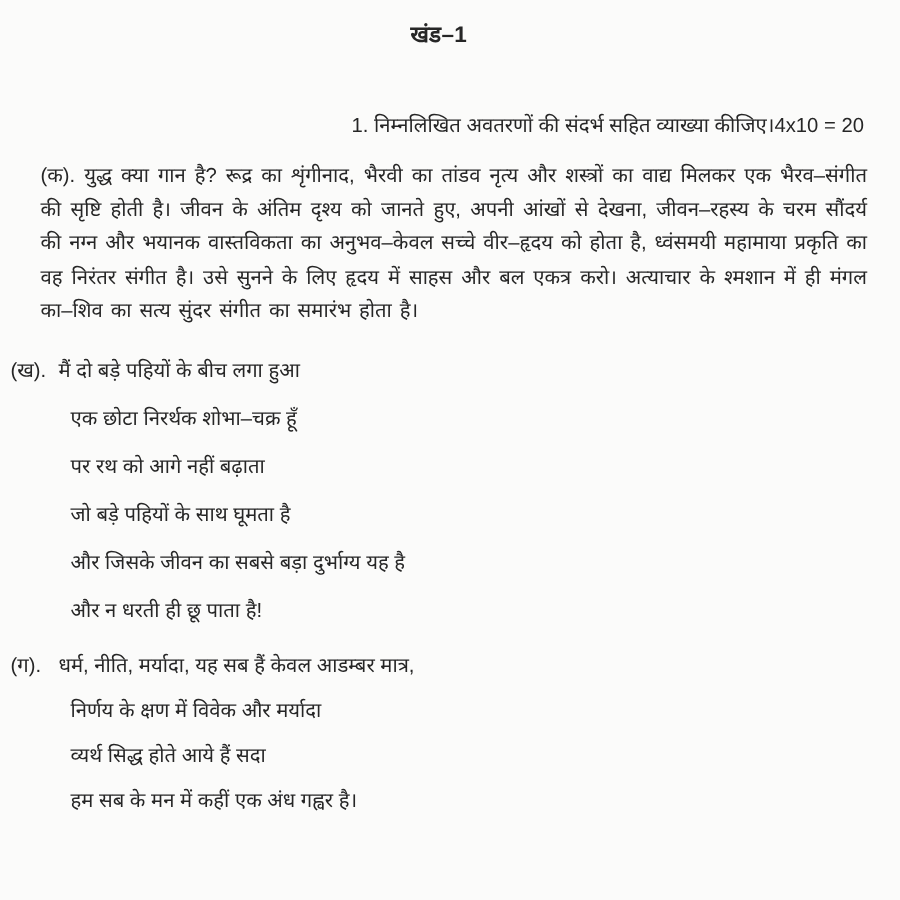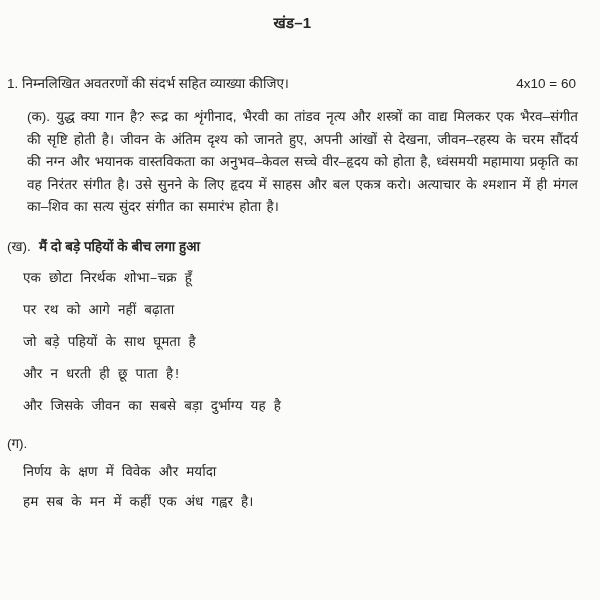--- a/index.html
+++ b/index.html
@@ -23,20 +23,21 @@
     font-size: 15px;
     letter-spacing: 0.2px;
     padding-top: 4px;
   }
   .question-row {
     display: flex;
     justify-content: space-between;
     align-items: baseline;
     margin-top: 42px;
     font-size: 13.5px;
+    text-align: right;
   }
   .question-text { flex: 1 1 auto; }
   .question-marks {
     flex: 0 0 auto;
     padding-right: 2px;
     white-space: nowrap;
   }
   .prose {
     margin-top: 14px;
     font-size: 13.5px;
@@ -53,57 +54,58 @@
   .poem-first {
     display: flex;
     align-items: baseline;
   }
   .poem .label {
     flex: 0 0 28px;
     white-space: nowrap;
     margin-right: 4px;
   }
   .poem-line {
-    margin-left: 16px;
+    margin-left: 40px;
     margin-top: 13px;
     line-height: 19px;
-    font-family: Liberation Mono, monospace;
   }
-  .poem-first .poem-line-text { line-height: 19px; font-weight: bold; }
+  .poem-first .poem-line-text { line-height: 19px; }
   .poem-ga .poem-line { margin-top: 11px; }
 </style>
 </head>
 <body>
 
 <div class="page">
 
   <div class="heading">खंड–1</div>
 
   <div class="question-row">
     <span class="question-text">1. निम्नलिखित अवतरणों की संदर्भ सहित व्याख्या कीजिए।</span>
-    <span class="question-marks">4x10 = 60</span>
+    <span class="question-marks">4x10 = 20</span>
   </div>
 
   <div class="prose">
     <span class="label">(क).</span><span>युद्ध क्या गान है? रूद्र का शृंगीनाद, भैरवी का तांडव नृत्य और शस्त्रों का वाद्य मिलकर एक भैरव–संगीत की सृष्टि होती है। जीवन के अंतिम दृश्य को जानते हुए, अपनी आंखों से देखना, जीवन–रहस्य के चरम सौंदर्य की नग्न और भयानक वास्तविकता का अनुभव–केवल सच्चे वीर–हृदय को होता है, ध्वंसमयी महामाया प्रकृति का वह निरंतर संगीत है। उसे सुनने के लिए हृदय में साहस और बल एकत्र करो। अत्याचार के श्मशान में ही मंगल का–शिव का सत्य सुंदर संगीत का समारंभ होता है।</span>
   </div>
 
   <div class="poem poem-kha">
     <div class="poem-first">
       <span class="label">(ख).</span>
       <span class="poem-line-text">मैं दो बड़े पहियों के बीच लगा हुआ</span>
     </div>
     <div class="poem-line">एक छोटा निरर्थक शोभा–चक्र हूँ</div>
     <div class="poem-line">पर रथ को आगे नहीं बढ़ाता</div>
     <div class="poem-line">जो बड़े पहियों के साथ घूमता है</div>
+    <div class="poem-line">और जिसके जीवन का सबसे बड़ा दुर्भाग्य यह है</div>
     <div class="poem-line">और न धरती ही छू पाता है!</div>
-    <div class="poem-line">और जिसके जीवन का सबसे बड़ा दुर्भाग्य यह है</div>
   </div>
 
   <div class="poem poem-ga">
     <div class="poem-first">
       <span class="label">(ग).</span>
+      <span class="poem-line-text">धर्म, नीति, मर्यादा, यह सब हैं केवल आडम्बर मात्र,</span>
     </div>
     <div class="poem-line">निर्णय के क्षण में विवेक और मर्यादा</div>
+    <div class="poem-line">व्यर्थ सिद्ध होते आये हैं सदा</div>
     <div class="poem-line">हम सब के मन में कहीं एक अंध गह्वर है।</div>
   </div>
 
 </div>
 
 </body></html>

